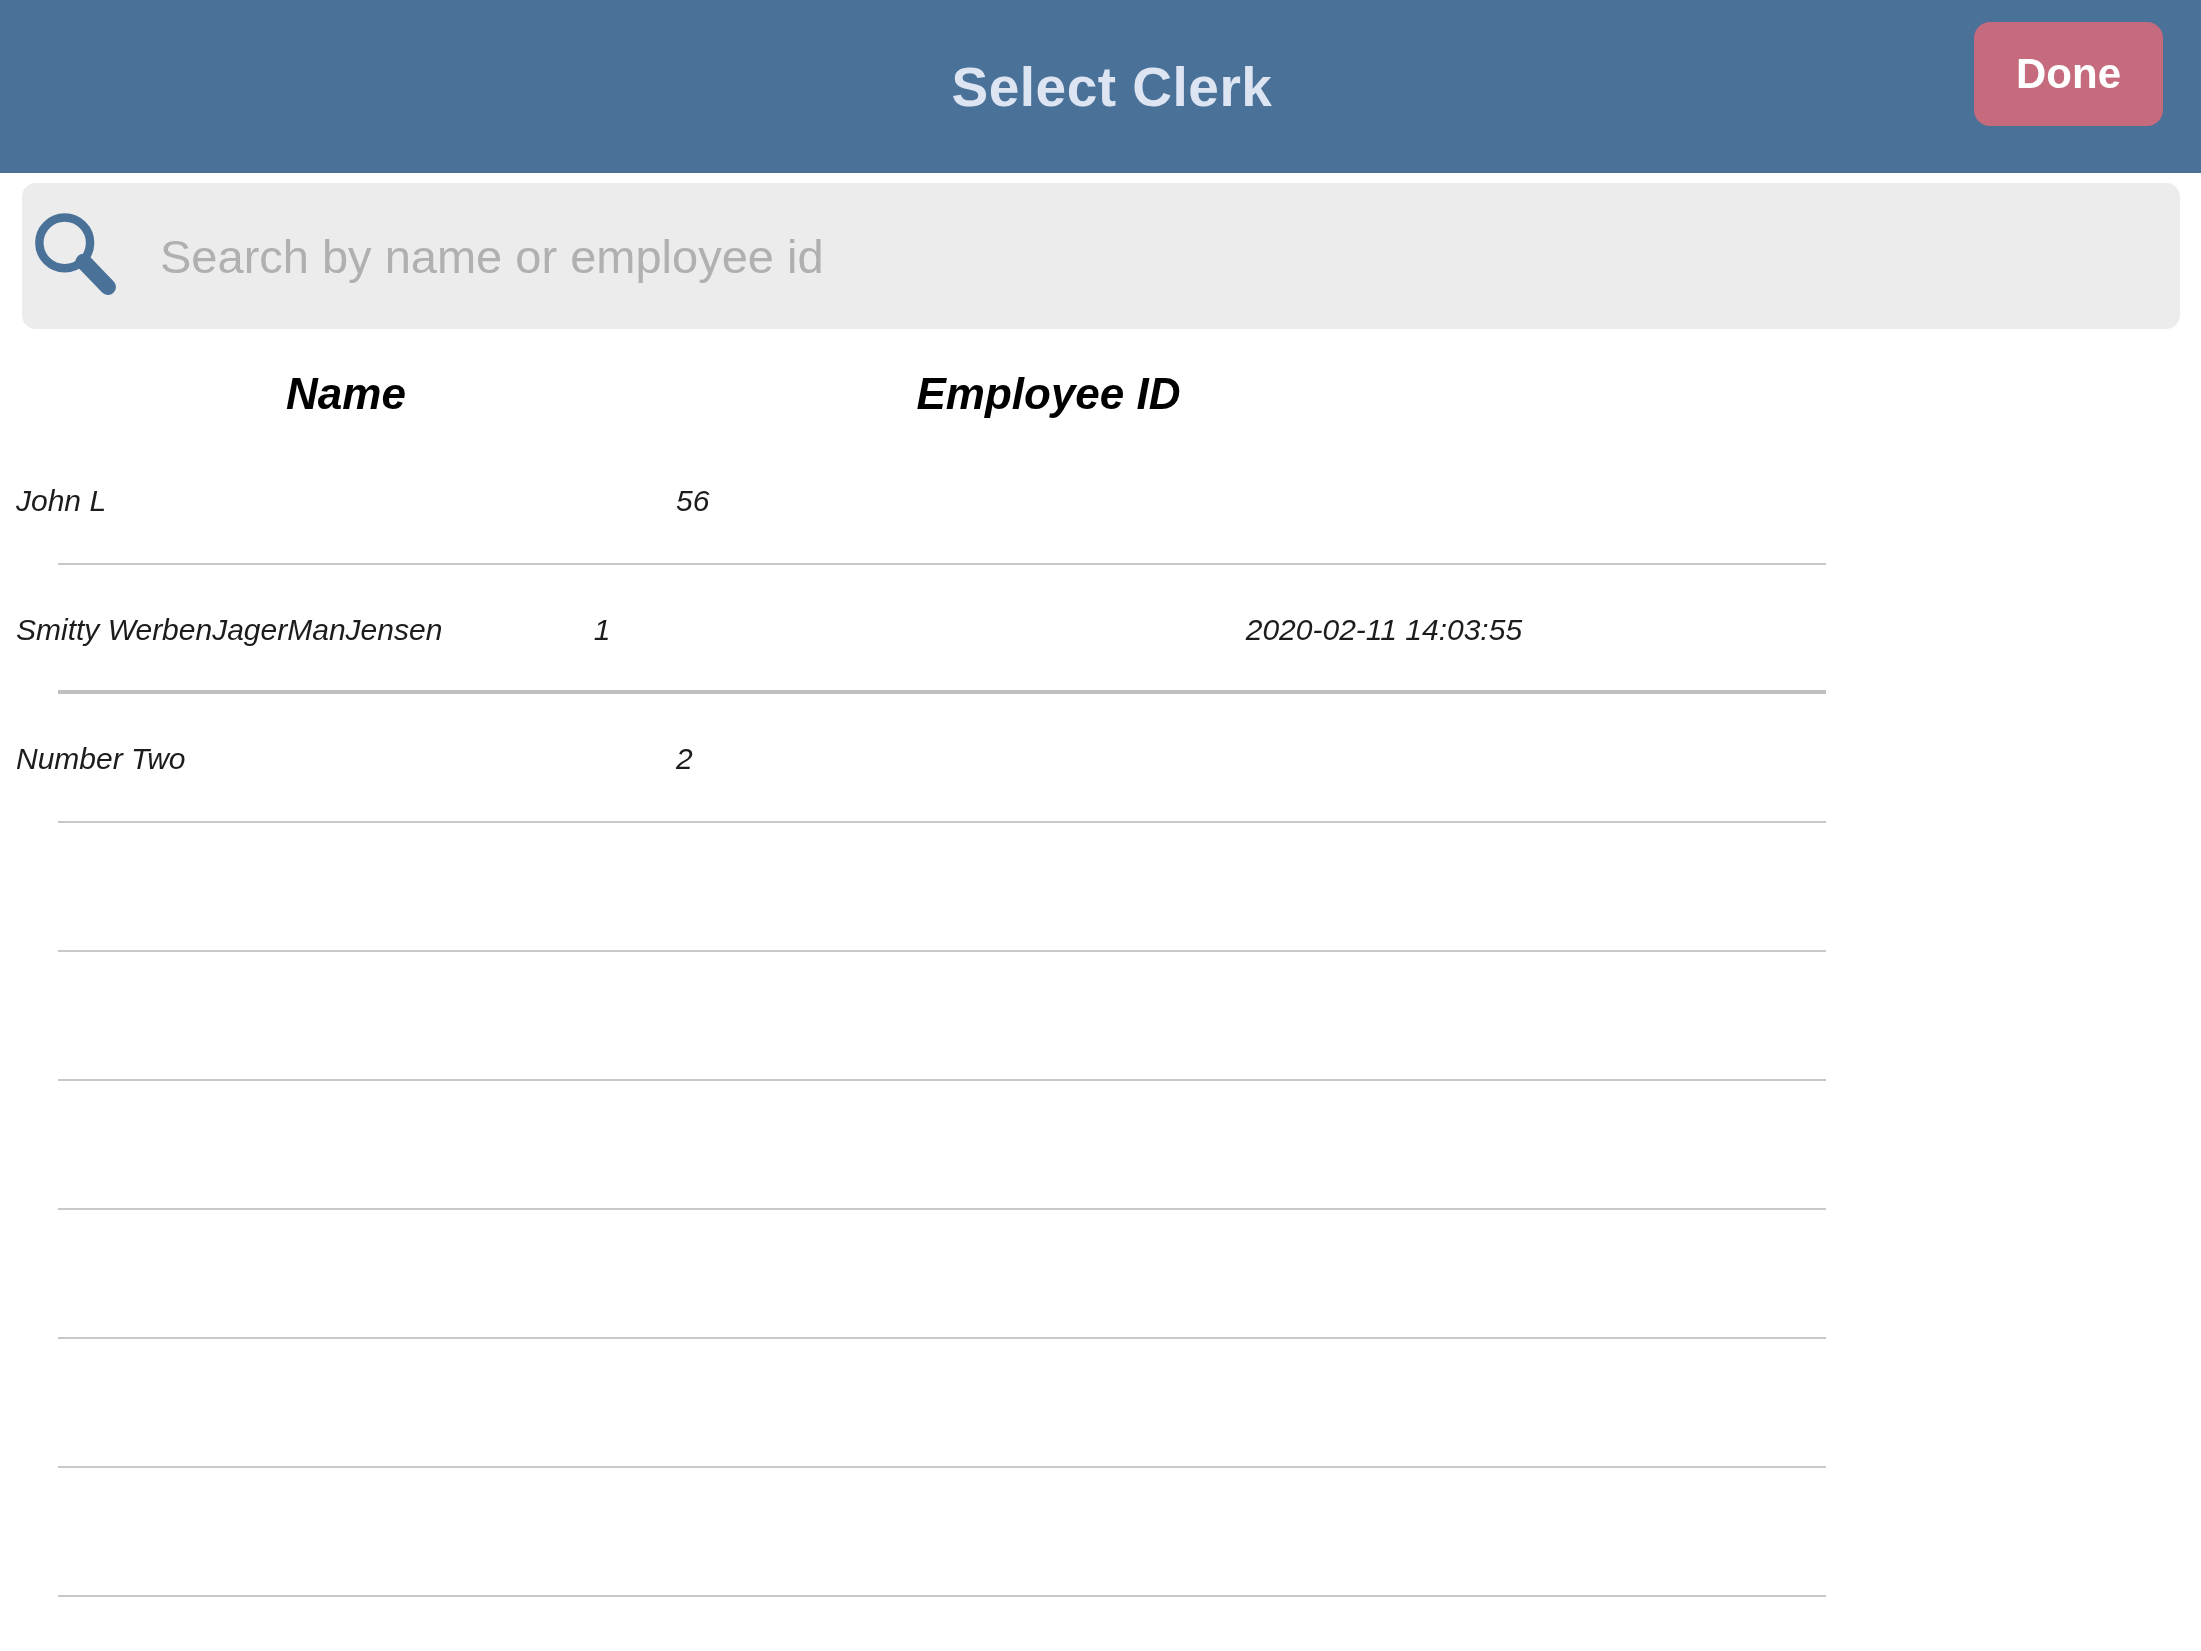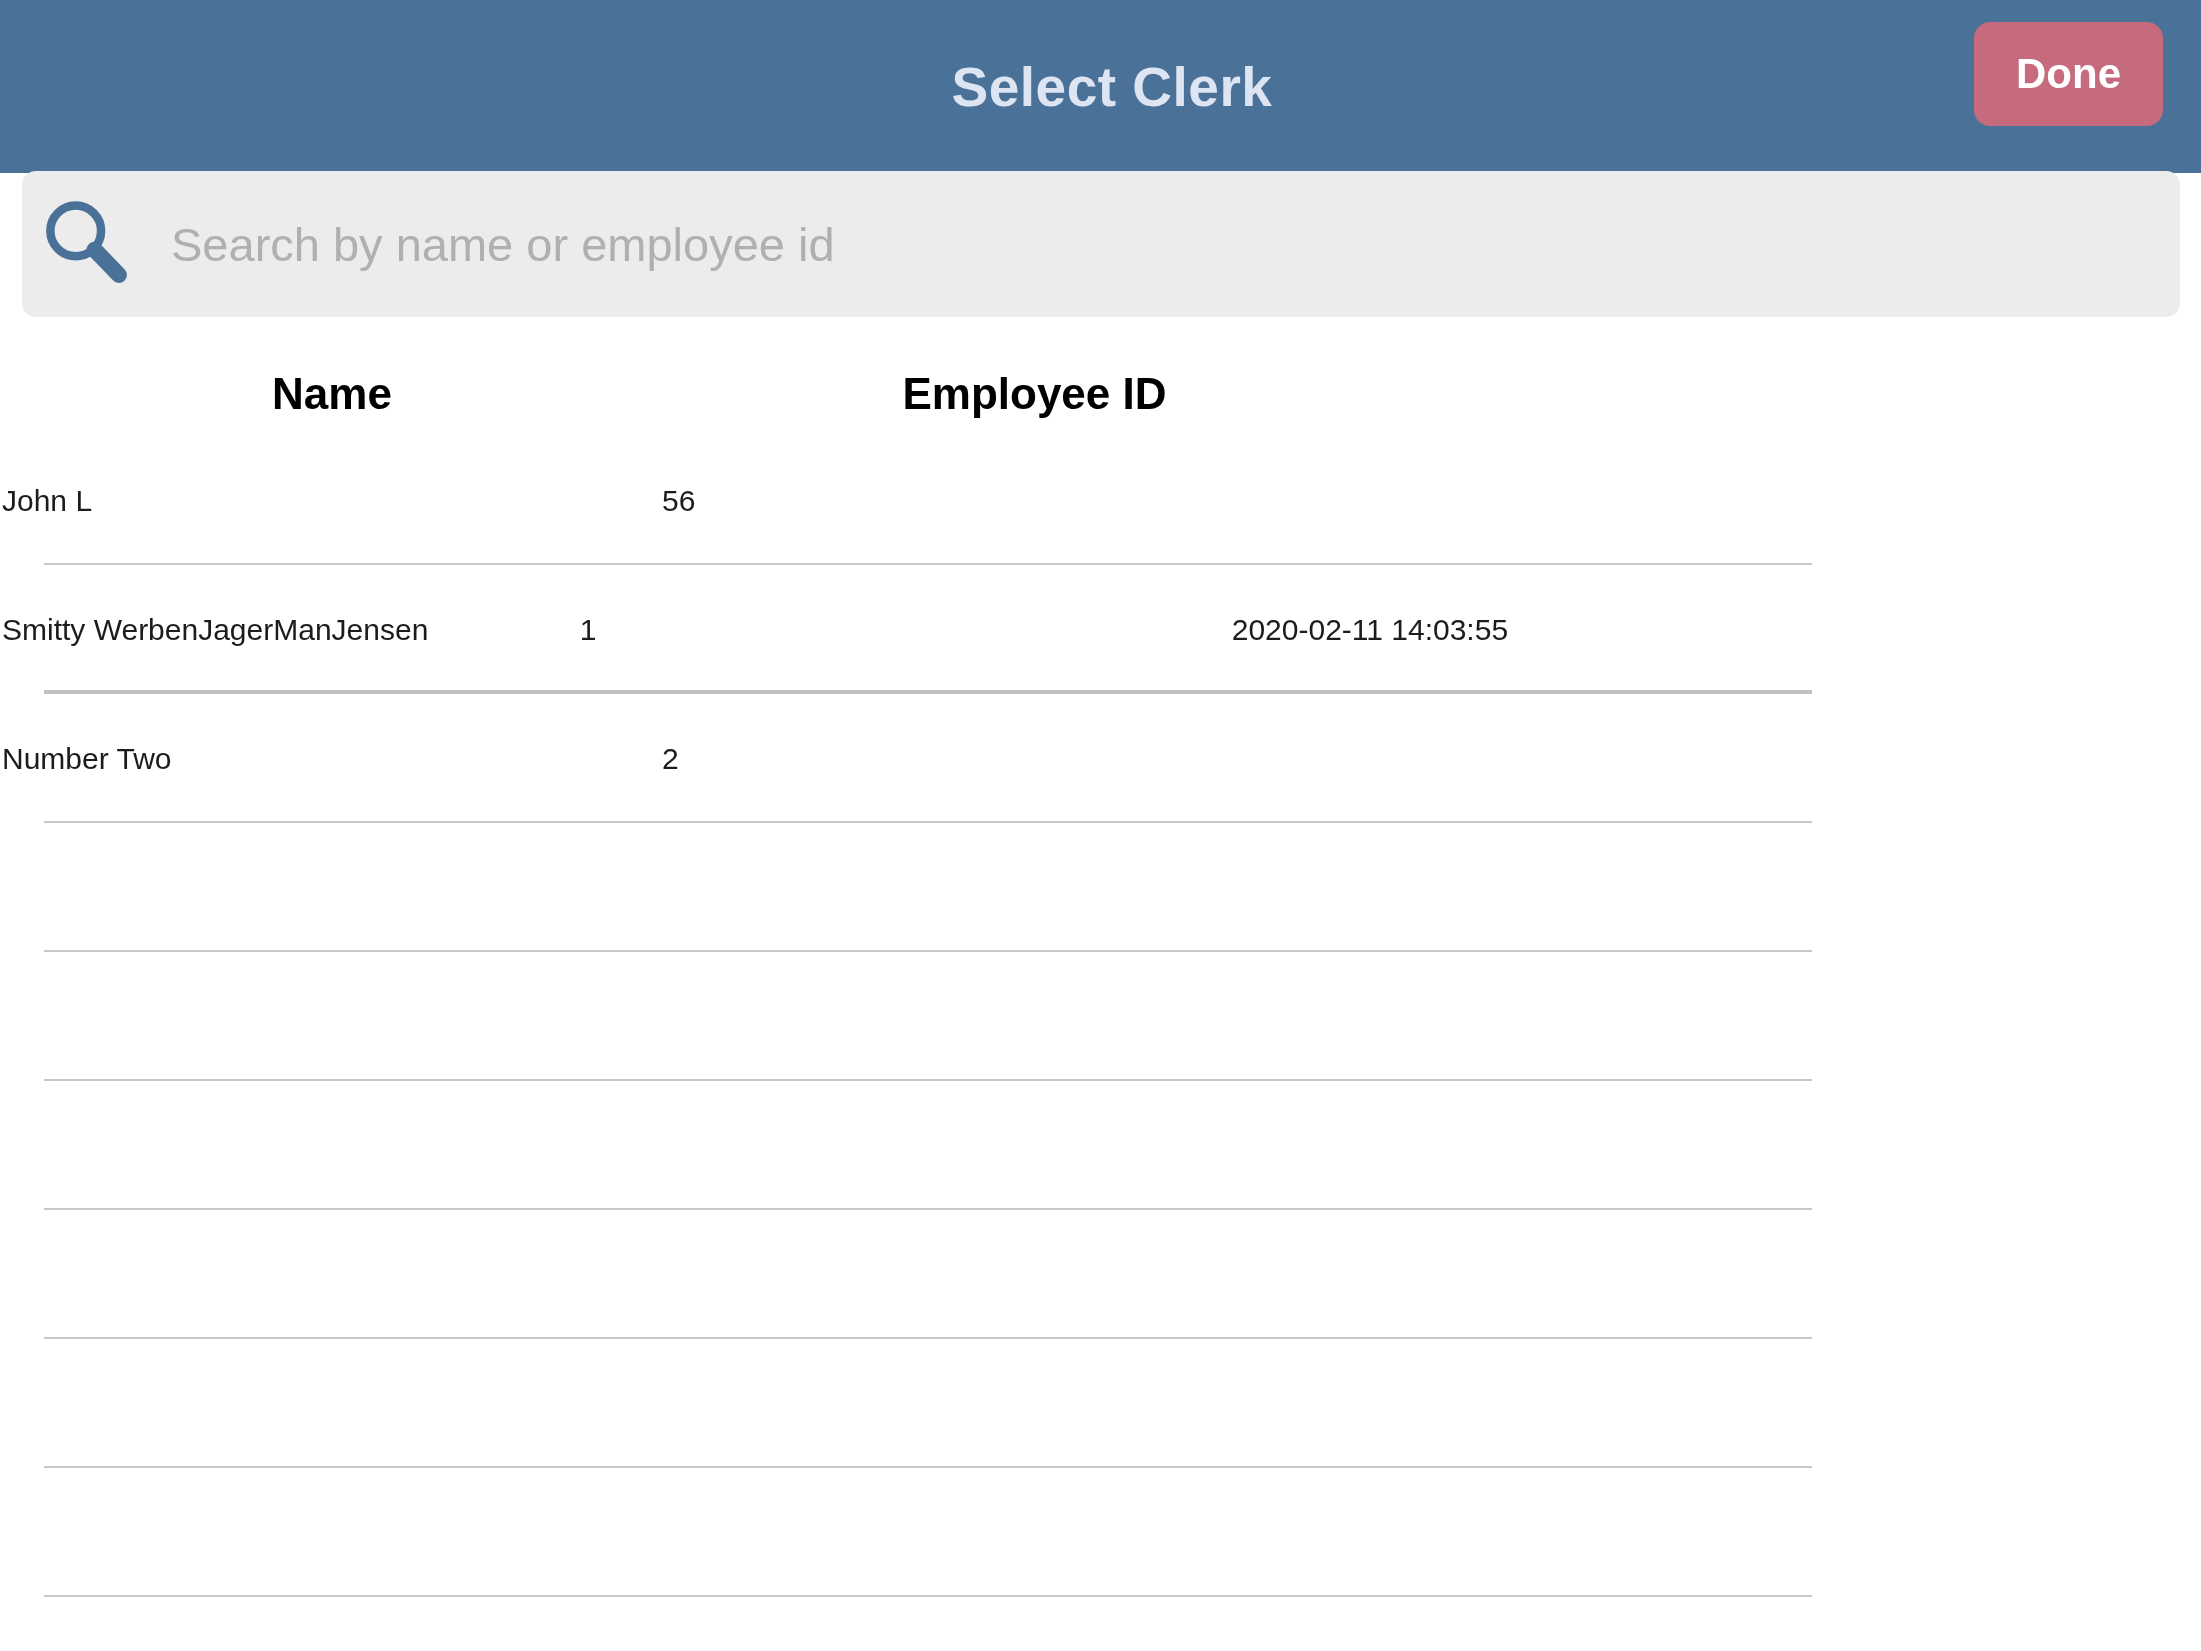--- a/index.html
+++ b/index.html
@@ -49,29 +49,29 @@
     font-weight: bold;
     cursor: pointer;
     display: flex;
     align-items: center;
     justify-content: center;
   }
 
   
   .search-bar {
     position: absolute;
-    top: 171px;
+    top: 183px;
     left: 22px;
     width: 2158px;
     height: 146px;
     background: #ececec;
     border-radius: 14px;
     display: flex;
     align-items: center;
-    padding-left: 18px;
+    padding-left: 7px;
     box-sizing: border-box;
   }
   .search-icon {
     width: 94px;
     height: 94px;
     flex: 0 0 auto;
   }
   .search-input {
     margin-left: 35px;
     flex: 1 1 auto;
@@ -84,22 +84,23 @@
   }
   .search-input::placeholder {
     color: #b0b0b0;
     opacity: 1;
   }
 
   
   .table {
     position: absolute;
     top: 351px;
-    left: 2px;
+    left: 16px;
     width: 1810px;
+    font-style: italic;
   }
   .header-row {
     height: 85px;
     display: flex;
     align-items: center;
   }
   .header-cell {
     font-size: 44px;
     font-weight: bold;
     color: #000000;

